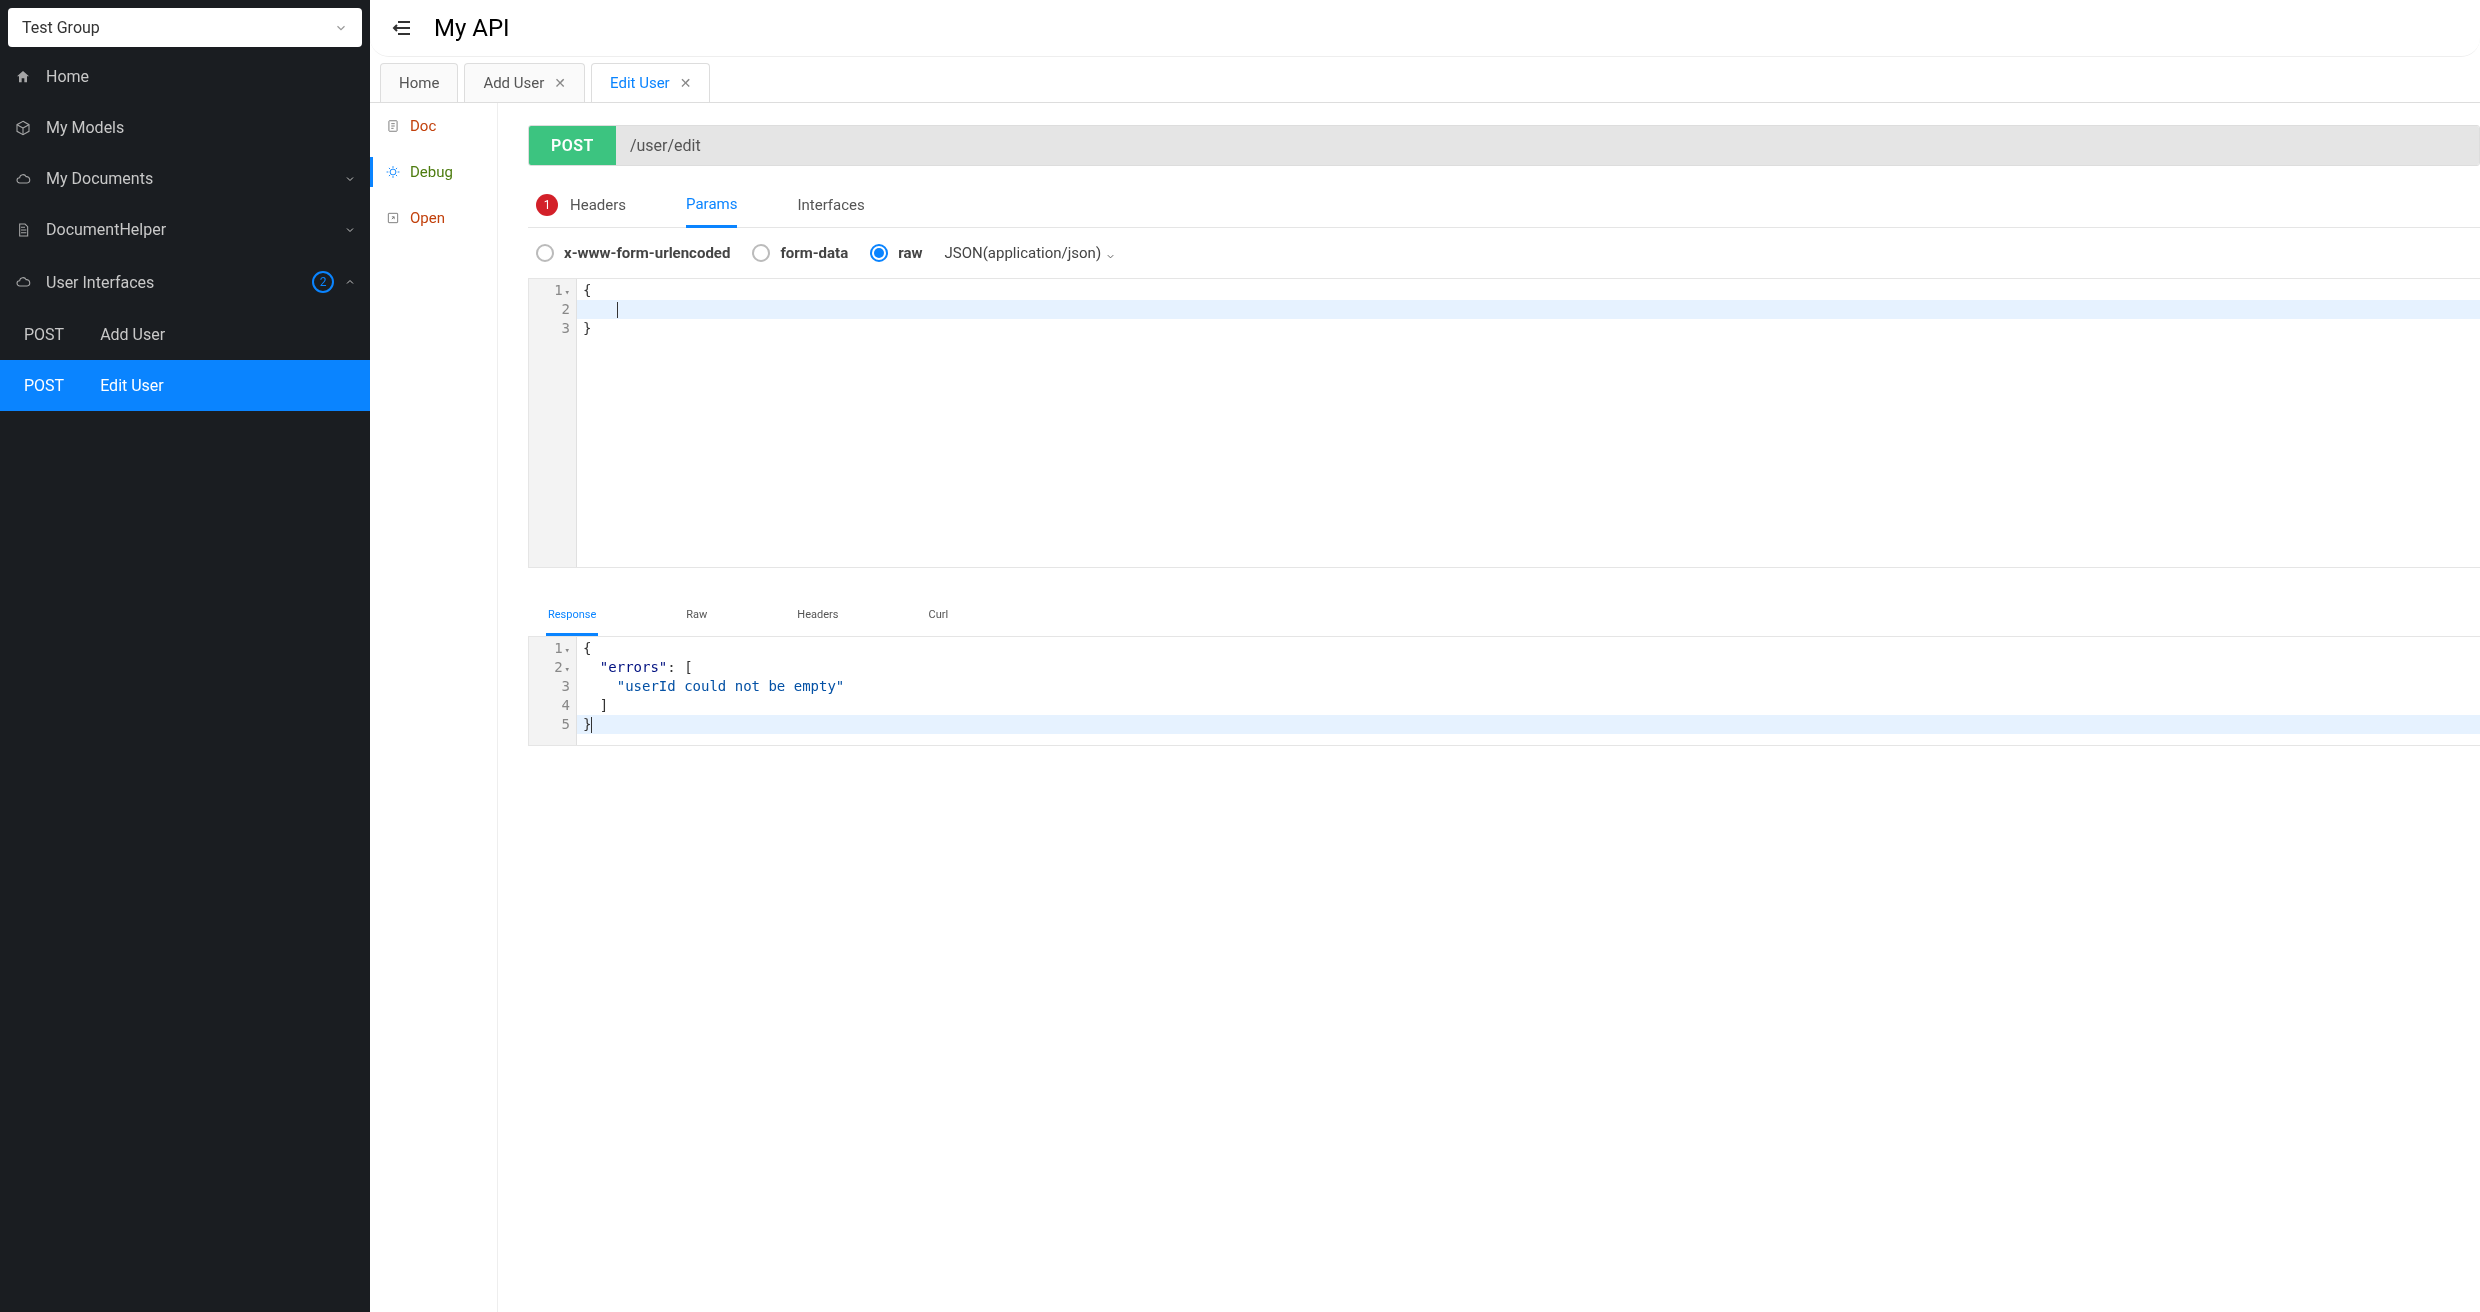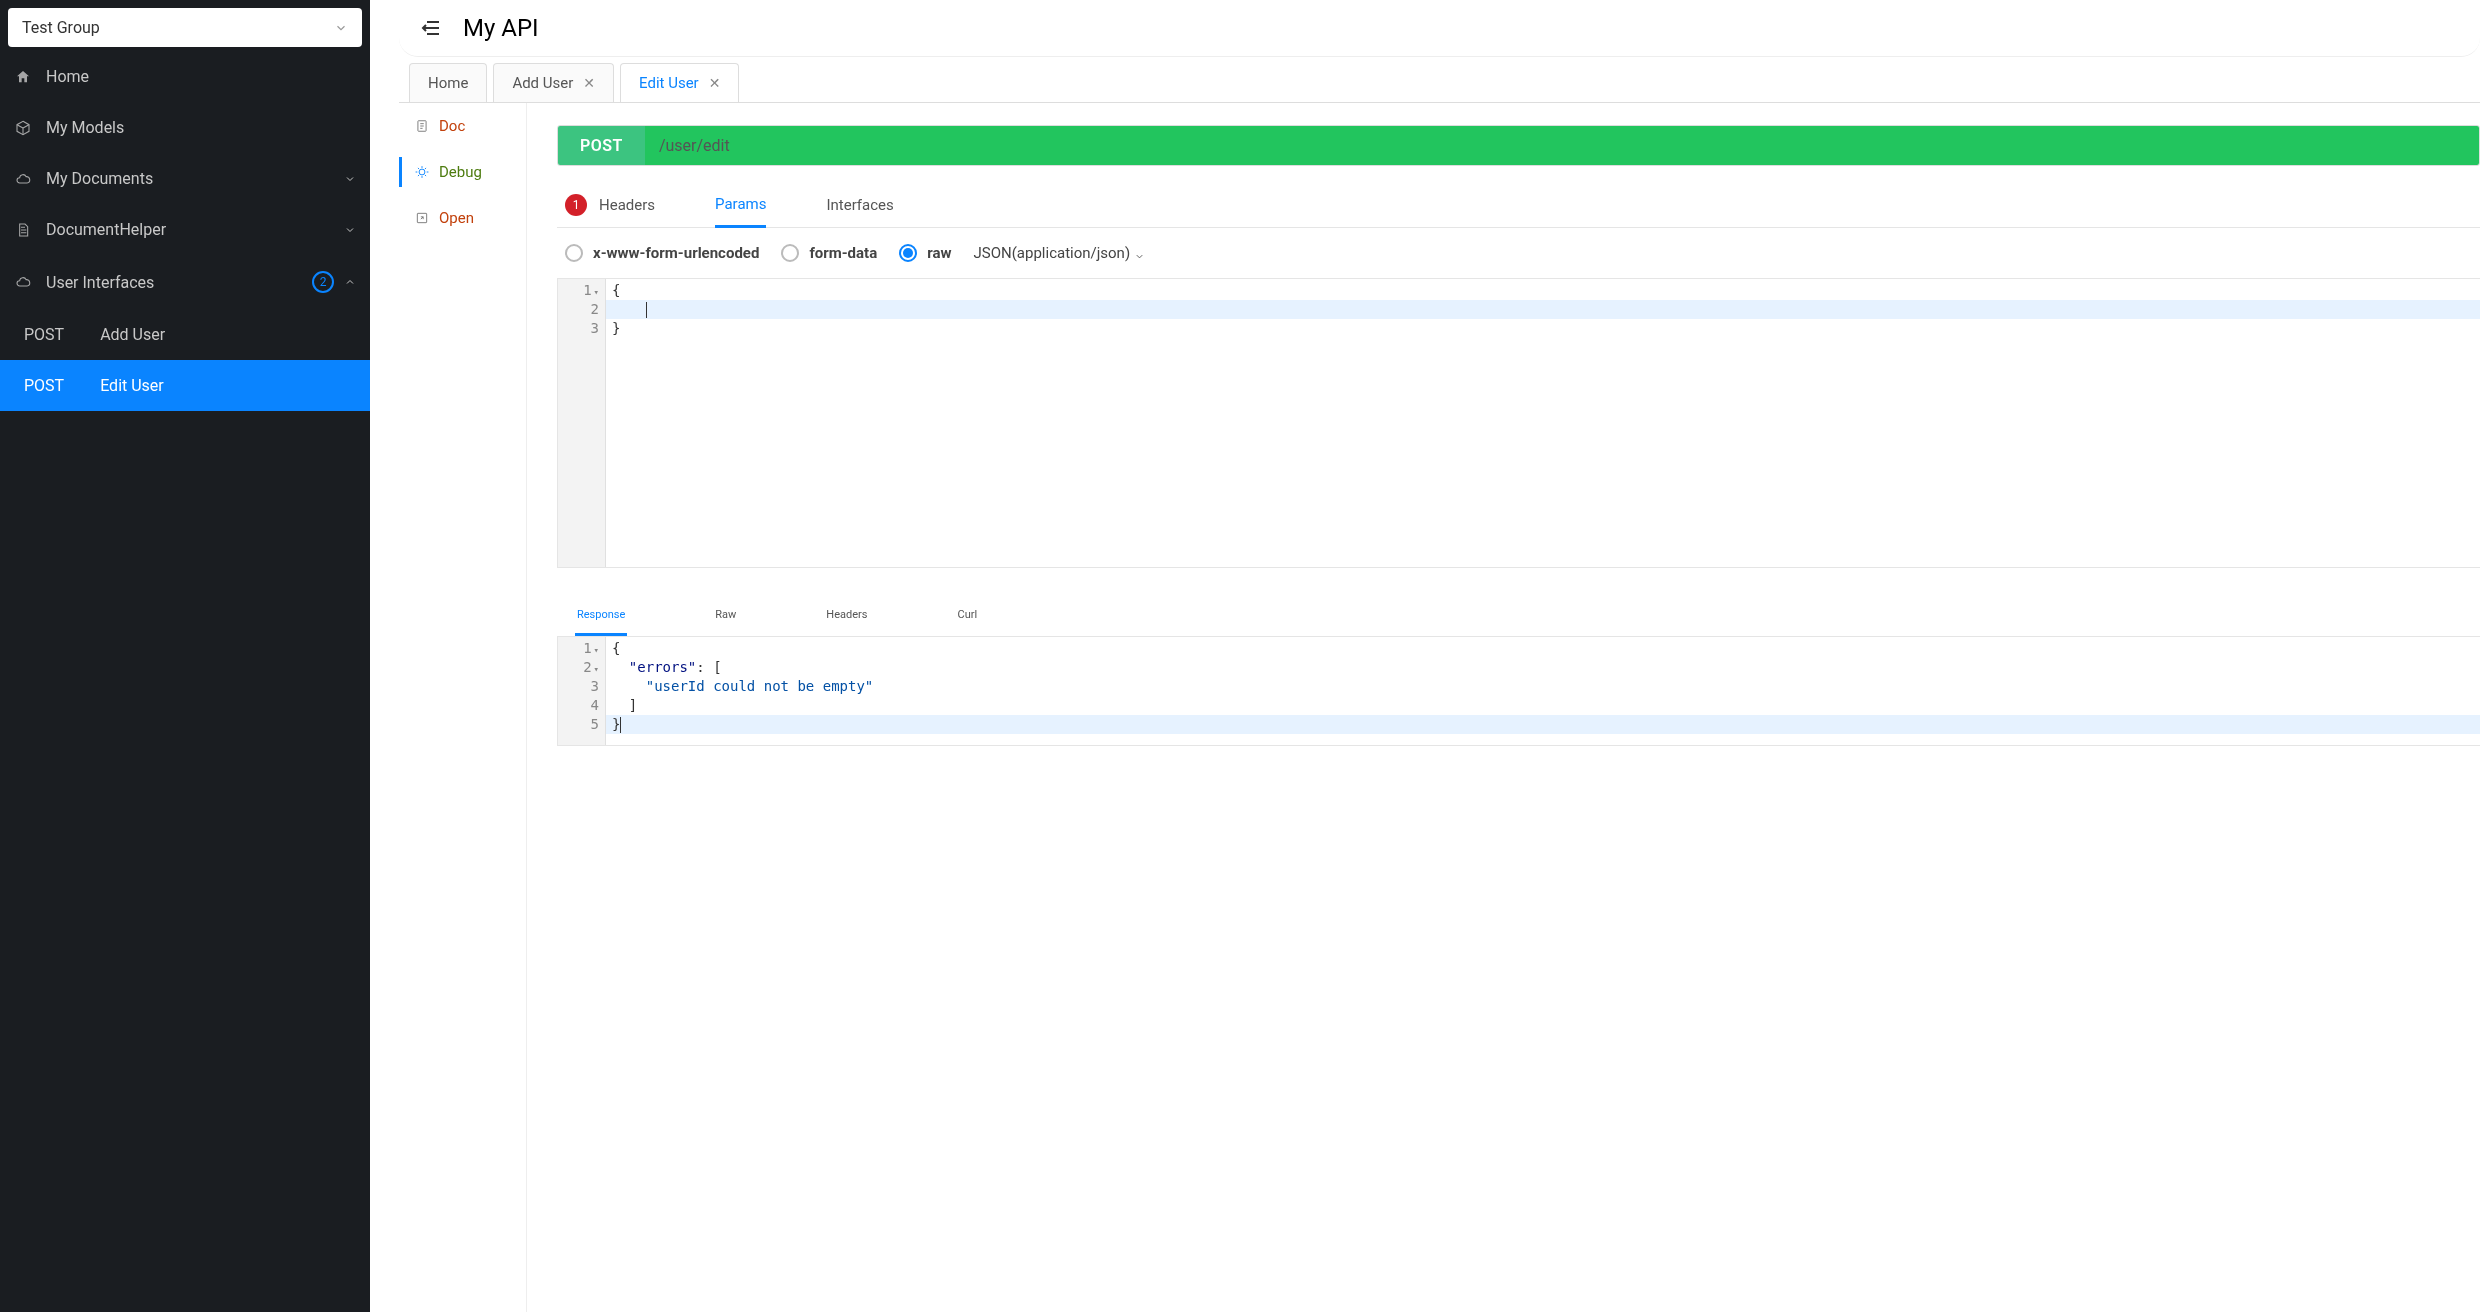--- a/index.html
+++ b/index.html
@@ -1,18 +1,18 @@
 <!DOCTYPE html>
 <html><head>
 <meta charset="utf-8">
 <style>
 * { margin: 0; padding: 0; box-sizing: border-box; }
 body { font-family: -apple-system, BlinkMacSystemFont, "Segoe UI", Roboto, sans-serif; font-size: 14px; color: #333; background: #fff; width: 2480px; height: 1312px; overflow: hidden; }
 
-.app { display: flex; height: 100%; gap: 29px; }
+.app { display: flex; height: 100%; }
 
 
 .sidebar { width: 370px; background: #1a1d21; color: #c8c8c8; display: flex; flex-direction: column; }
 .group-selector { margin: 8px 8px 4px 8px; background: #fff; border-radius: 4px; padding: 10px 14px; font-size: 16px; color: #333; display: flex; align-items: center; justify-content: space-between; cursor: pointer; }
 .group-selector .chev { color: #999; }
 .side-item { display: flex; align-items: center; gap: 14px; padding: 16px 14px; font-size: 16px; color: #c8c8c8; cursor: pointer; }
 .side-item .ico { width: 18px; display: flex; justify-content: center; opacity: .8; }
 .side-item .right { margin-left: auto; display: flex; align-items: center; gap: 10px; }
 .side-sub { display: flex; align-items: center; gap: 36px; padding: 16px 24px; font-size: 16px; color: #c8c8c8; cursor: pointer; }
 .side-sub.active { background: #0a84ff; color: #fff; }
@@ -35,21 +35,21 @@
 .workarea { display: flex; flex: 1; border-top: 1px solid #ddd; }
 .tool-col { width: 128px; border-right: 1px solid #eee; }
 .tool-item { display: flex; align-items: center; gap: 10px; padding: 14px 16px; font-size: 15px; color: #c2410c; cursor: pointer; position: relative; }
 .tool-item.active { color: #4d7c0f; }
 .tool-item.active::before { content: ''; position: absolute; left: 0; top: 8px; bottom: 8px; width: 3px; background: #0a84ff; }
 
 .editor-col { flex: 1; padding: 22px 0 0 30px; display: flex; flex-direction: column; }
 
 .url-row { display: flex; border: 1px solid #ddd; border-radius: 3px; overflow: hidden; max-width: 100%; margin-right: 0; }
 .method-badge { background: #3cc480; color: #fff; font-weight: 600; font-size: 16px; padding: 10px 22px; letter-spacing: .5px; }
-.url-input { flex: 1; padding: 10px 14px; font-size: 16px; color: #555; background: #22c55e; outline: none; }
+.url-input { flex: 1; padding: 10px 14px; font-size: 16px; color: #555; background: #e5e5e5; outline: none; }
 
 .reqtabs { display: flex; gap: 60px; padding: 20px 8px 0 8px; position: relative; }
 .reqtab { font-size: 15px; color: #555; padding: 8px 0 12px 0; cursor: pointer; display: flex; align-items: center; gap: 12px; }
 .reqtab.active { color: #0a84ff; border-bottom: 3px solid #0a84ff; }
 .reqtabs::after { content: ''; position: absolute; left: 0; right: -30px; bottom: 0; border-bottom: 1px solid #e5e5e5; z-index: -1; }
 .red-dot { width: 22px; height: 22px; border-radius: 50%; background: #d32029; color: #fff; font-size: 12px; display: flex; align-items: center; justify-content: center; }
 
 .enc-row { display: flex; align-items: center; gap: 22px; padding: 16px 8px; font-size: 15px; color: #444; }
 .radio { display: flex; align-items: center; gap: 10px; cursor: pointer; font-weight: bold; }
 .radio-circle { width: 18px; height: 18px; border: 2px solid #bbb; border-radius: 50%; display: flex; align-items: center; justify-content: center; }

